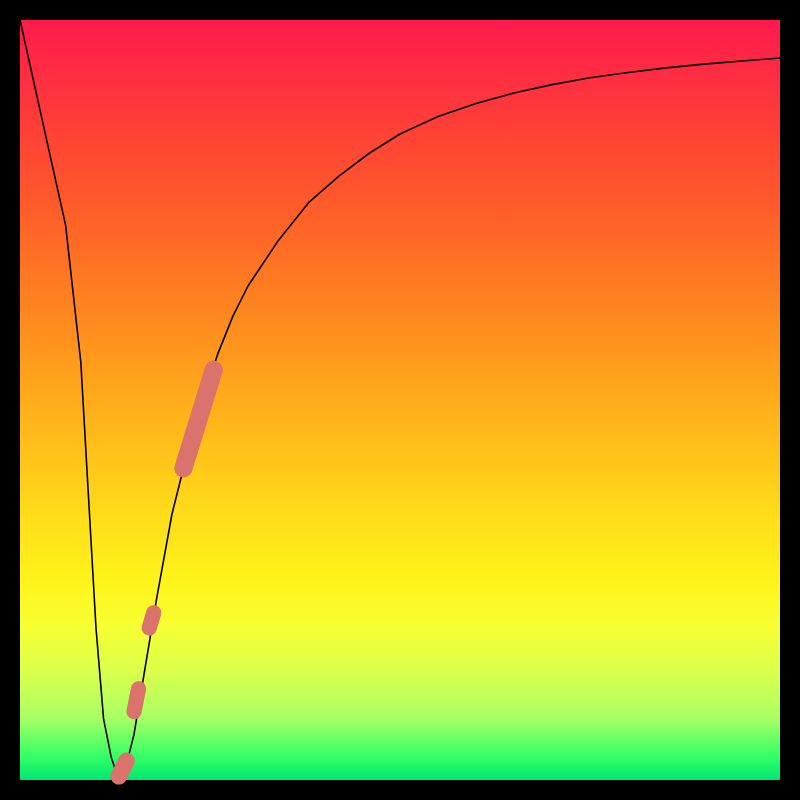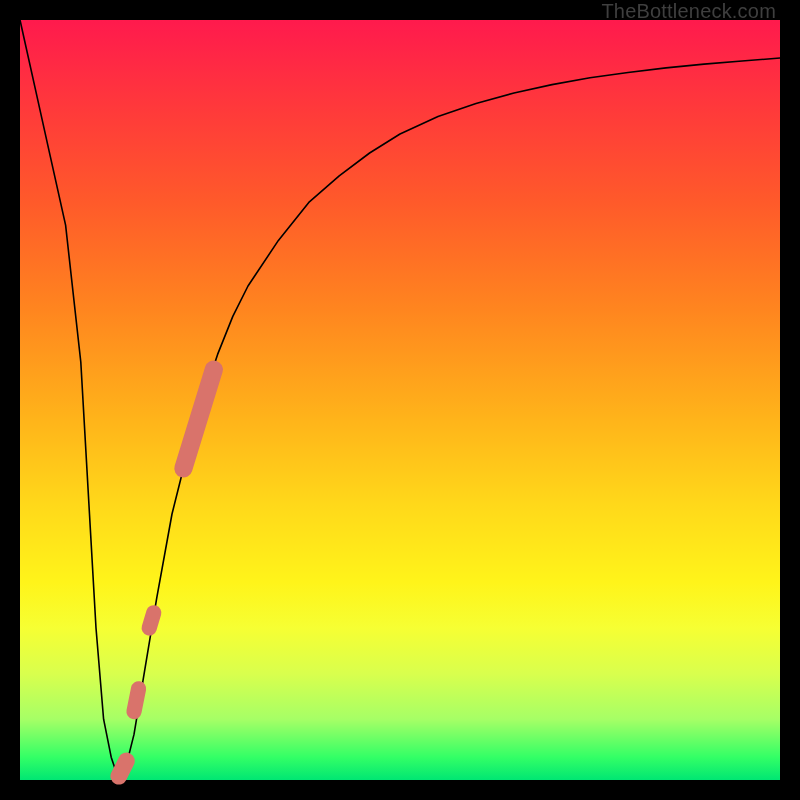--- a/index.html
+++ b/index.html
@@ -57,21 +57,20 @@
     height: 760px;
     overflow: visible;
   }
 </style>
 </head>
 <body>
 
 <div class="frame">
   <div class="plot-area"></div>
 
-  <div class="watermark">TheBottleneck.com</div>
 
   <svg class="curve" viewBox="0 0 760 760" preserveAspectRatio="none">
     <path id="bottleneck-path" fill="none" stroke-width="1.6" stroke-linecap="round" stroke-linejoin="round" d="M0.00 0.00 L15.20 68.40 L30.40 136.80 L45.60 205.20 L60.80 342.00 L76.00 608.00 L83.60 699.20 L91.20 737.20 L98.80 760.00 L106.40 744.80 L114.00 714.40 L121.60 668.80 L136.80 577.60 L152.00 494.00 L167.20 433.20 L182.40 380.00 L197.60 334.40 L212.80 296.40 L228.00 266.00 L258.40 220.40 L288.80 182.40 L319.20 155.80 L349.60 133.00 L380.00 114.00 L418.00 96.52 L456.00 83.60 L494.00 72.96 L532.00 64.60 L570.00 57.76 L608.00 52.44 L646.00 47.88 L684.00 44.08 L722.00 41.04 L760.00 38.00" stroke="#000000"></path>
     <g id="markers">
         <line x1="163.4" y1="448.40000000000003" x2="193.8" y2="349.59999999999997" stroke-width="18.24" stroke="#d9736b" stroke-linecap="round"></line>
         <line x1="129.20000000000002" y1="608" x2="133.76000000000002" y2="592.8" stroke-width="15.20" stroke="#d9736b" stroke-linecap="round"></line>
         <line x1="114" y1="691.6" x2="118.56" y2="668.8" stroke-width="15.20" stroke="#d9736b" stroke-linecap="round"></line>
         <line x1="98.8" y1="756.2" x2="106.4" y2="741" stroke-width="16.72" stroke="#d9736b" stroke-linecap="round"></line>
       </g>
   </svg>

